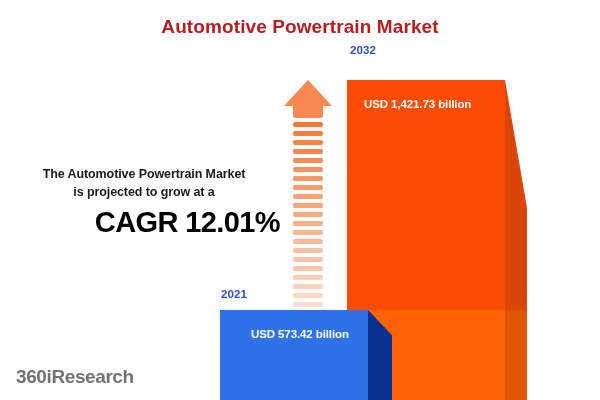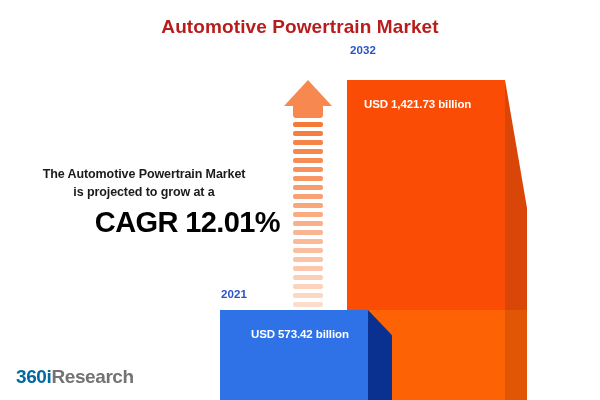--- a/index.html
+++ b/index.html
@@ -60,21 +60,21 @@
 
   
   .logo {
     position: absolute;
     left: 16px;
     top: 366px;
     font-size: 19px;
     font-weight: bold;
     letter-spacing: -0.4px;
   }
-  .logo-360i { color: #0369a1; }
+  .logo-360i { color: #737373; }
   .logo-research { color: #737373; }
 
   
   .arrow {
     position: absolute;
     left: 284px;
     top: 80px;
     width: 48px;
     height: 216px;
   }

